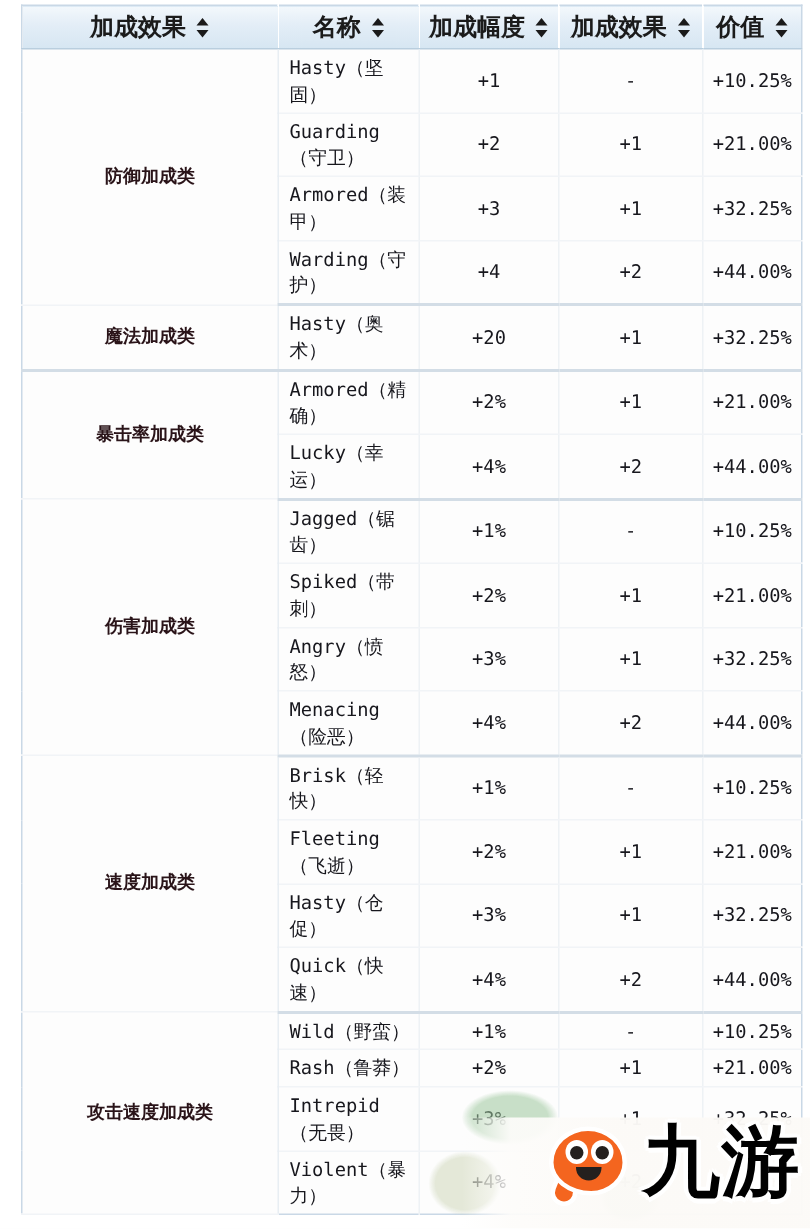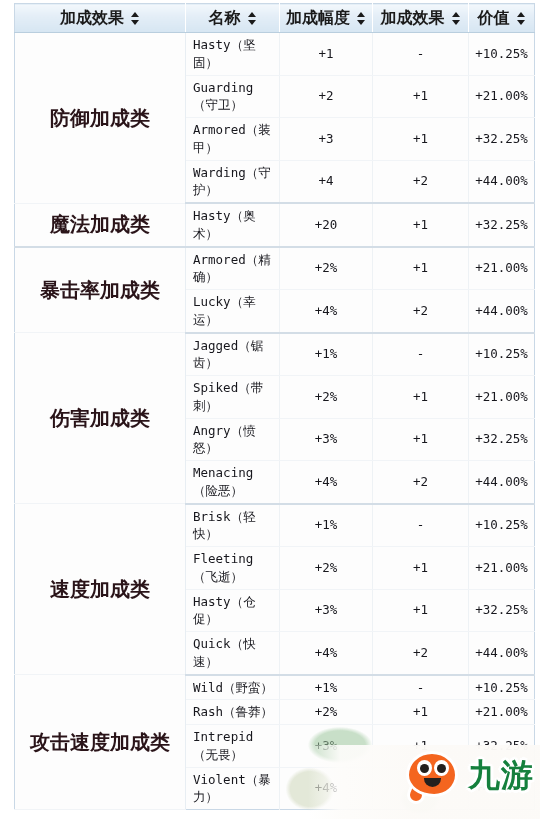--- a/index.html
+++ b/index.html
@@ -65,21 +65,21 @@
     color:#17171d;
     padding:3px 5px;
     vertical-align:middle;
     line-height:1.42;
   }
   tbody td:last-child{border-right:none;}
 
   td.cat{
     text-align:center;
     font-family:"DejaVu Sans","Liberation Sans",sans-serif;
-    font-size:20px;
+    font-size:12px;
     font-weight:700;
     color:#2a1419;
     border-right:1px solid #e8eef3;
     padding:0 4px;
   }
   td.name{
     text-align:left;
     padding-left:7px;
     padding-right:2px;
     word-break:break-word;
@@ -137,21 +137,21 @@
   .wm-mascot .eye.r{left:30px;}
   .wm-mascot .eye i{
     position:absolute;left:3px;top:4px;width:9px;height:9px;background:#24201e;border-radius:50%;
   }
   .wm-mascot .mouth{
     position:absolute;left:20px;top:29px;width:17px;height:9px;
     background:#24201e;border-radius:0 0 17px 17px;
   }
   .wm-text{
     font-family:"DejaVu Sans","Liberation Sans",sans-serif;
-    font-size:32px;font-weight:700;color:#15803d;
+    font-size:52px;font-weight:700;color:#000000;
     letter-spacing:1px;
     text-shadow:
       -2px -2px 0 #fff, 2px -2px 0 #fff, -2px 2px 0 #fff, 2px 2px 0 #fff,
       0 3px 0 #fff, 3px 0 0 #fff, 0 -3px 0 #fff, -3px 0 0 #fff;
     line-height:1;
   }
 </style>
 </head>
 <body>
 

